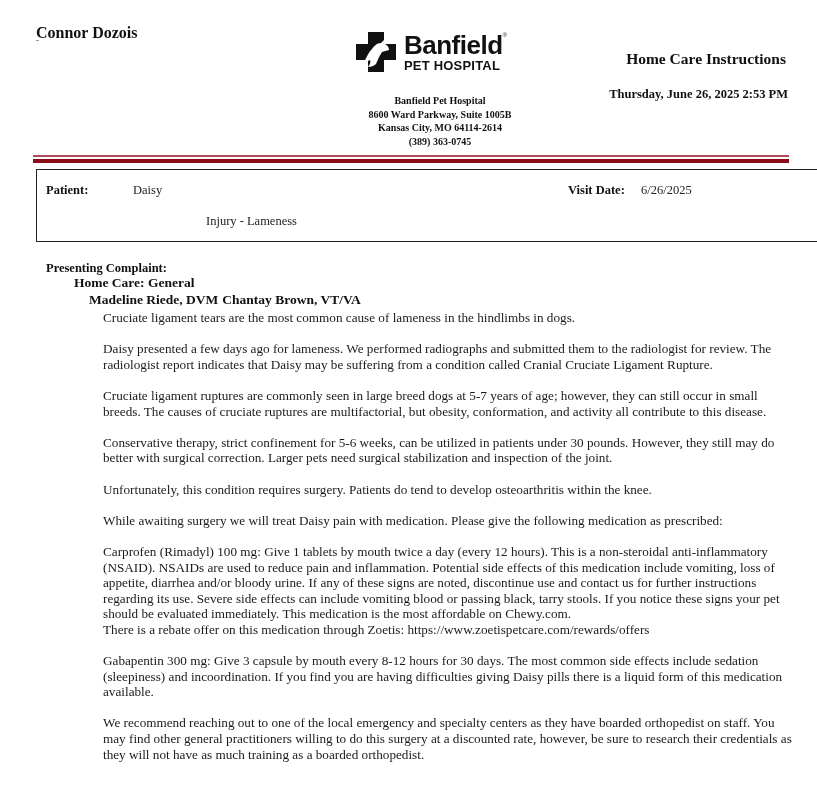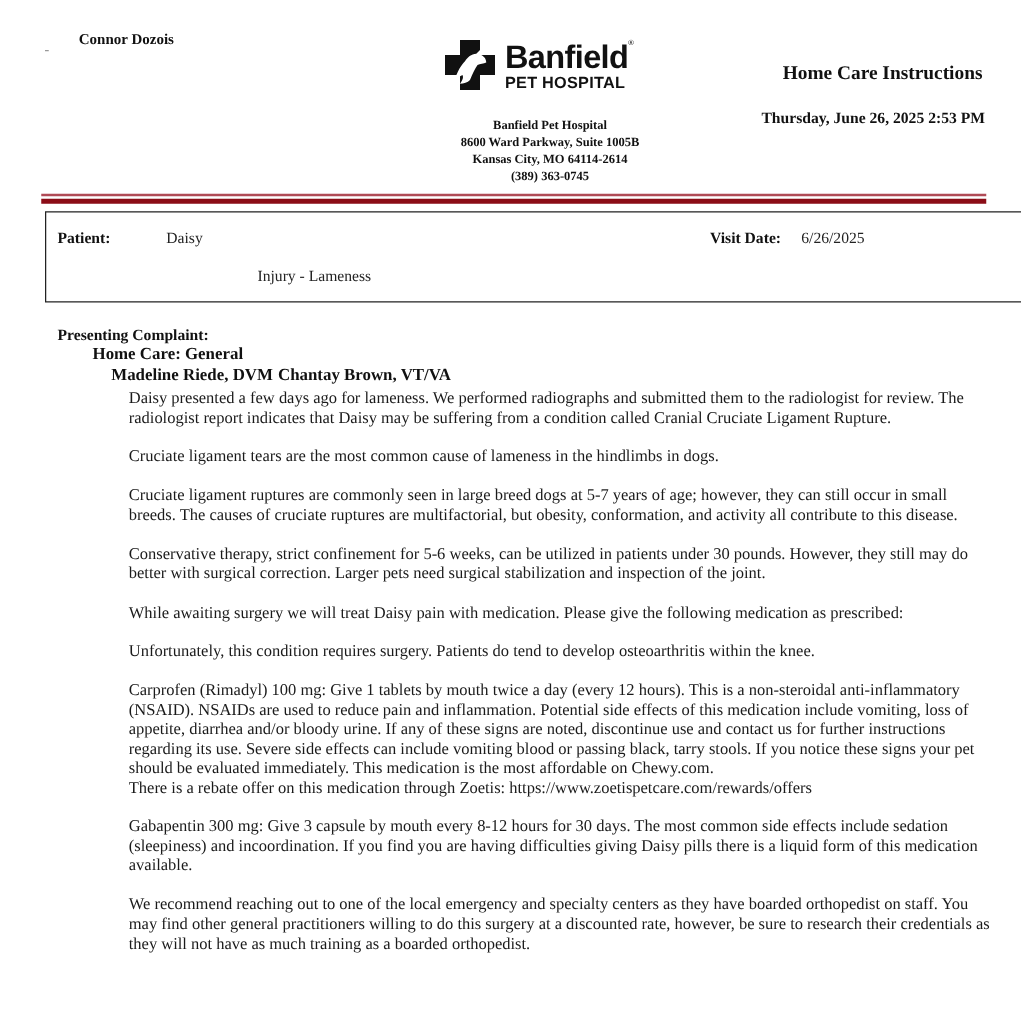--- a/index.html
+++ b/index.html
@@ -14,23 +14,22 @@
       overflow: hidden;
       font-family: "DejaVu Serif", "Liberation Serif", serif;
       color: #1a1a1a;
     }
     .client-name {
       position: absolute;
       left: 36px;
       top: 24px;
       font-family: "Liberation Serif", serif;
       font-weight: bold;
-      font-size: 12px;
-      color: #111;
-      margin-left: 27px;
+      font-size: 16px;
+      color: #111;
     }
     .client-dash {
       position: absolute;
       left: 36px;
       top: 40px;
       width: 3px;
       height: 1px;
       background: #999;
     }
     .logo {
@@ -215,23 +214,23 @@
   <span class="pb-label" style="left:9px; top:44px;margin-top:47px;">Presenting Complaint:</span>
   <span class="pb-value" style="left:169px; top:44px;">Injury - Lameness</span>
 </div>
 
 <div class="section-title">Home Care: General</div>
 <div class="staff-line">
   <span>Madeline Riede, DVM</span><span>Chantay Brown, VT/VA</span>
 </div>
 
 <div class="body-text">
+  <p>Cruciate ligament tears are the most common cause of lameness in the hindlimbs in dogs.</p>
   <p>Daisy presented a few days ago for lameness. We performed radiographs and submitted them to the radiologist for review. The radiologist report indicates that Daisy may be suffering from a condition called Cranial Cruciate Ligament Rupture.</p>
-  <p>Cruciate ligament tears are the most common cause of lameness in the hindlimbs in dogs.</p>
   <p>Cruciate ligament ruptures are commonly seen in large breed dogs at 5-7 years of age; however, they can still occur in small breeds. The causes of cruciate ruptures are multifactorial, but obesity, conformation, and activity all contribute to this disease.</p>
   <p>Conservative therapy, strict confinement for 5-6 weeks, can be utilized in patients under 30 pounds. However, they still may do better with surgical correction. Larger pets need surgical stabilization and inspection of the joint.</p>
+  <p>Unfortunately, this condition requires surgery. Patients do tend to develop osteoarthritis within the knee.</p>
   <p>While awaiting surgery we will treat Daisy pain with medication. Please give the following medication as prescribed:</p>
-  <p>Unfortunately, this condition requires surgery. Patients do tend to develop osteoarthritis within the knee.</p>
   <p class="tight">Carprofen (Rimadyl) 100 mg: Give 1 tablets by mouth twice a day (every 12 hours). This is a non-steroidal anti-inflammatory (NSAID). NSAIDs are used to reduce pain and inflammation. Potential side effects of this medication include vomiting, loss of appetite, diarrhea and/or bloody urine. If any of these signs are noted, discontinue use and contact us for further instructions regarding its use. Severe side effects can include vomiting blood or passing black, tarry stools. If you notice these signs your pet should be evaluated immediately. This medication is the most affordable on Chewy.com.</p>
   <p>There is a rebate offer on this medication through Zoetis: https://www.zoetispetcare.com/rewards/offers</p>
   <p>Gabapentin 300 mg: Give 3 capsule by mouth every 8-12 hours for 30 days. The most common side effects include sedation (sleepiness) and incoordination. If you find you are having difficulties giving Daisy pills there is a liquid form of this medication available.</p>
   <p>We recommend reaching out to one of the local emergency and specialty centers as they have boarded orthopedist on staff. You may find other general practitioners willing to do this surgery at a discounted rate, however, be sure to research their credentials as they will not have as much training as a boarded orthopedist.</p>
 </div>
 
 </body></html>

